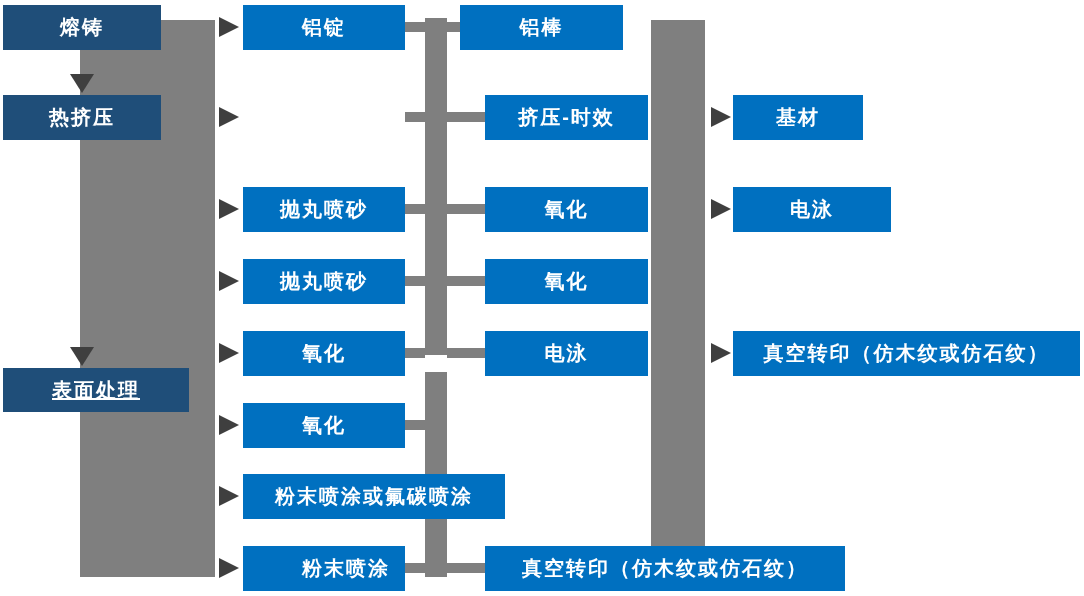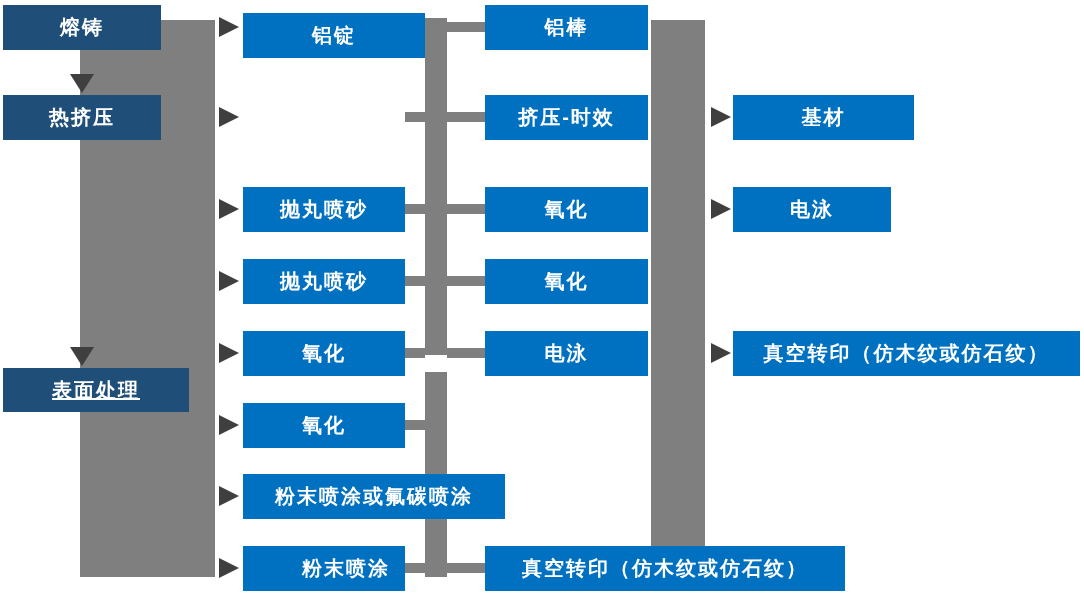--- a/index.html
+++ b/index.html
@@ -98,46 +98,46 @@
   <div class="arrow-right" style="left:711px; top:107px;"></div>
   <div class="arrow-right" style="left:711px; top:199px;"></div>
   <div class="arrow-right" style="left:711px; top:343px;"></div>
 
   <div class="node stage" style="left:3px; top:5px; width:158px;">熔铸</div>
 
   <div class="node stage" style="left:3px; top:95px; width:158px;">热挤压</div>
 
   <div class="node stage" style="left:3px; top:368px; width:186px; height:44px;text-decoration:underline;">表面处理</div>
 
-  <div class="node proc" style="left:243px; top:13px; width:182px;">铝锭</div>
+  <div class="node proc" style="left:243px; top:5px; width:162px;">铝锭</div>
 
 
   <div class="node proc" style="left:243px; top:187px; width:162px;">抛丸喷砂</div>
 
   <div class="node proc" style="left:243px; top:259px; width:162px;">抛丸喷砂</div>
 
   <div class="node proc" style="left:243px; top:331px; width:162px;">氧化</div>
 
   <div class="node proc" style="left:243px; top:403px; width:162px;">氧化</div>
 
   <div class="node proc" style="left:243px; top:474px; width:262px;">粉末喷涂或氟碳喷涂</div>
 
   <div class="node proc" style="left:243px; top:546px; width:162px;padding-left:44px;">粉末喷涂</div>
 
-  <div class="node proc" style="left:485px; top:5px; width:163px;">铝棒</div>
+  <div class="node proc" style="left:460px; top:5px; width:163px;">铝棒</div>
 
   <div class="node proc" style="left:485px; top:95px; width:163px;">挤压-时效</div>
 
   <div class="node proc" style="left:485px; top:187px; width:163px;">氧化</div>
 
   <div class="node proc" style="left:485px; top:259px; width:163px;">氧化</div>
 
   <div class="node proc" style="left:485px; top:331px; width:163px;">电泳</div>
 
   <div class="node proc" style="left:485px; top:546px; width:360px;">真空转印（仿木纹或仿石纹）</div>
 
-  <div class="node proc" style="left:733px; top:95px; width:181px;">基材</div>
+  <div class="node proc" style="left:733px; top:95px; width:130px;">基材</div>
 
   <div class="node proc" style="left:733px; top:187px; width:158px;">电泳</div>
 
   <div class="node proc" style="left:733px; top:331px; width:347px;">真空转印（仿木纹或仿石纹）</div>
 
 </div>
 
 </body></html>

